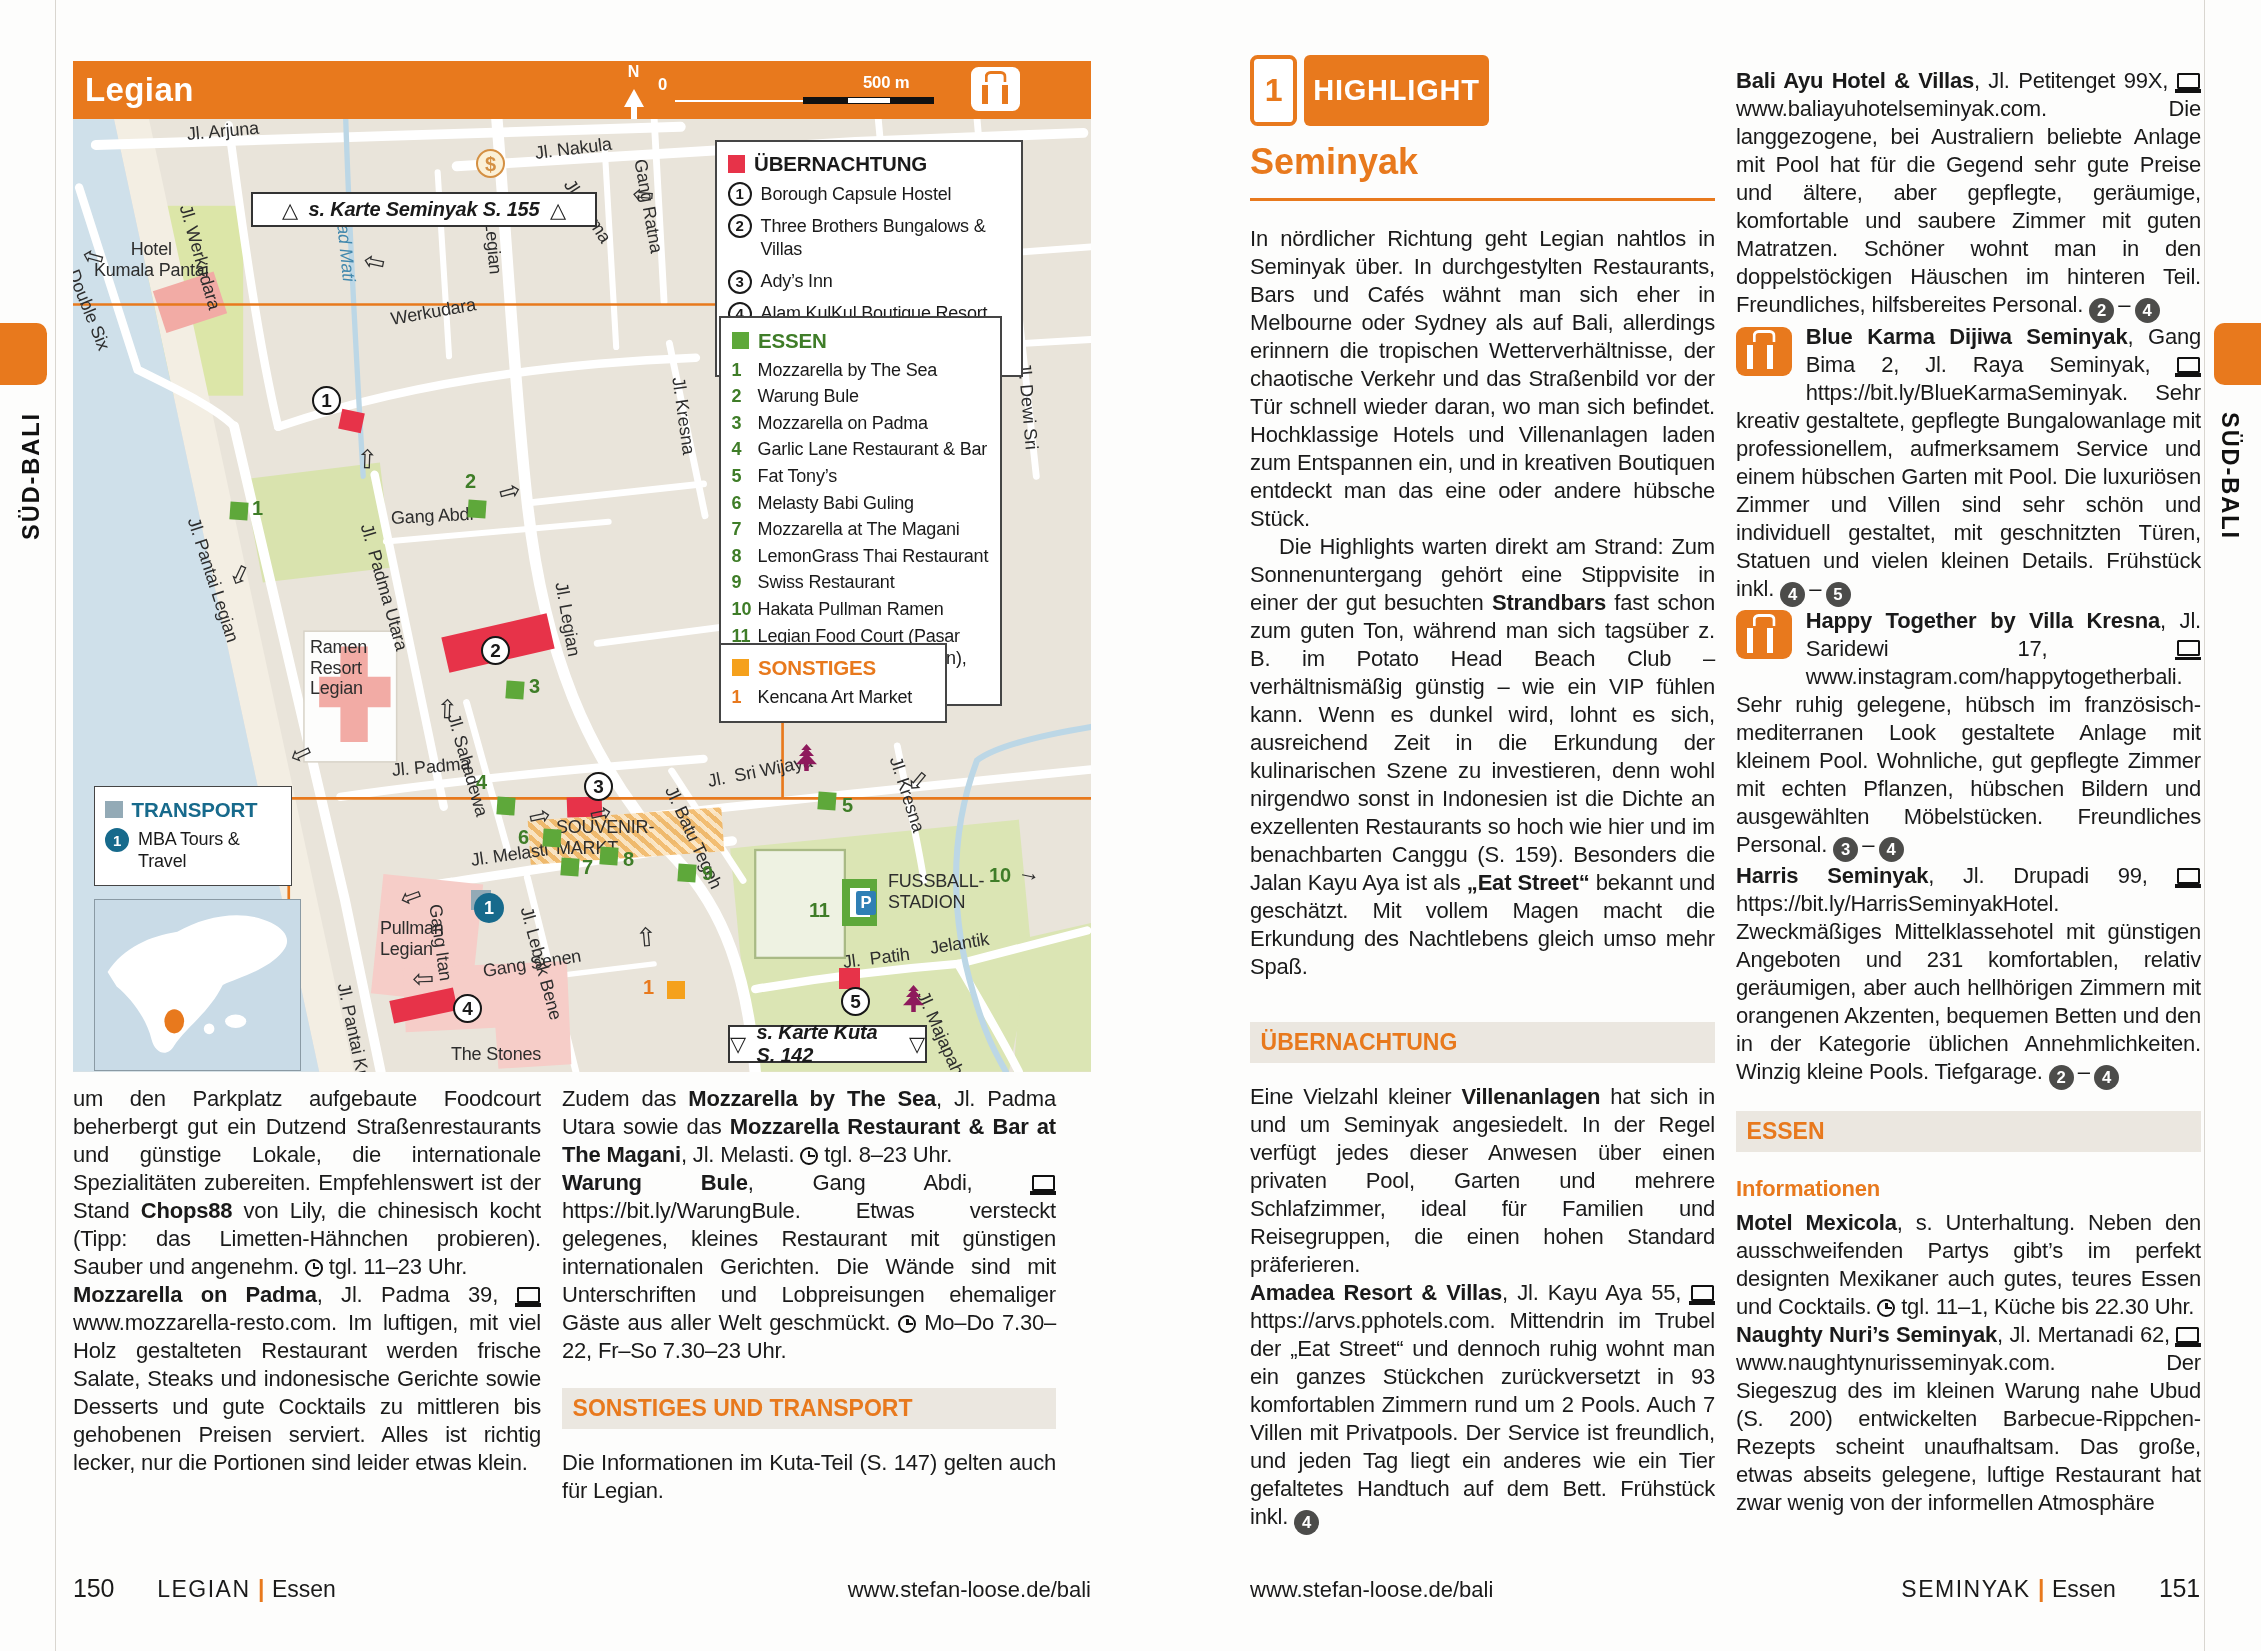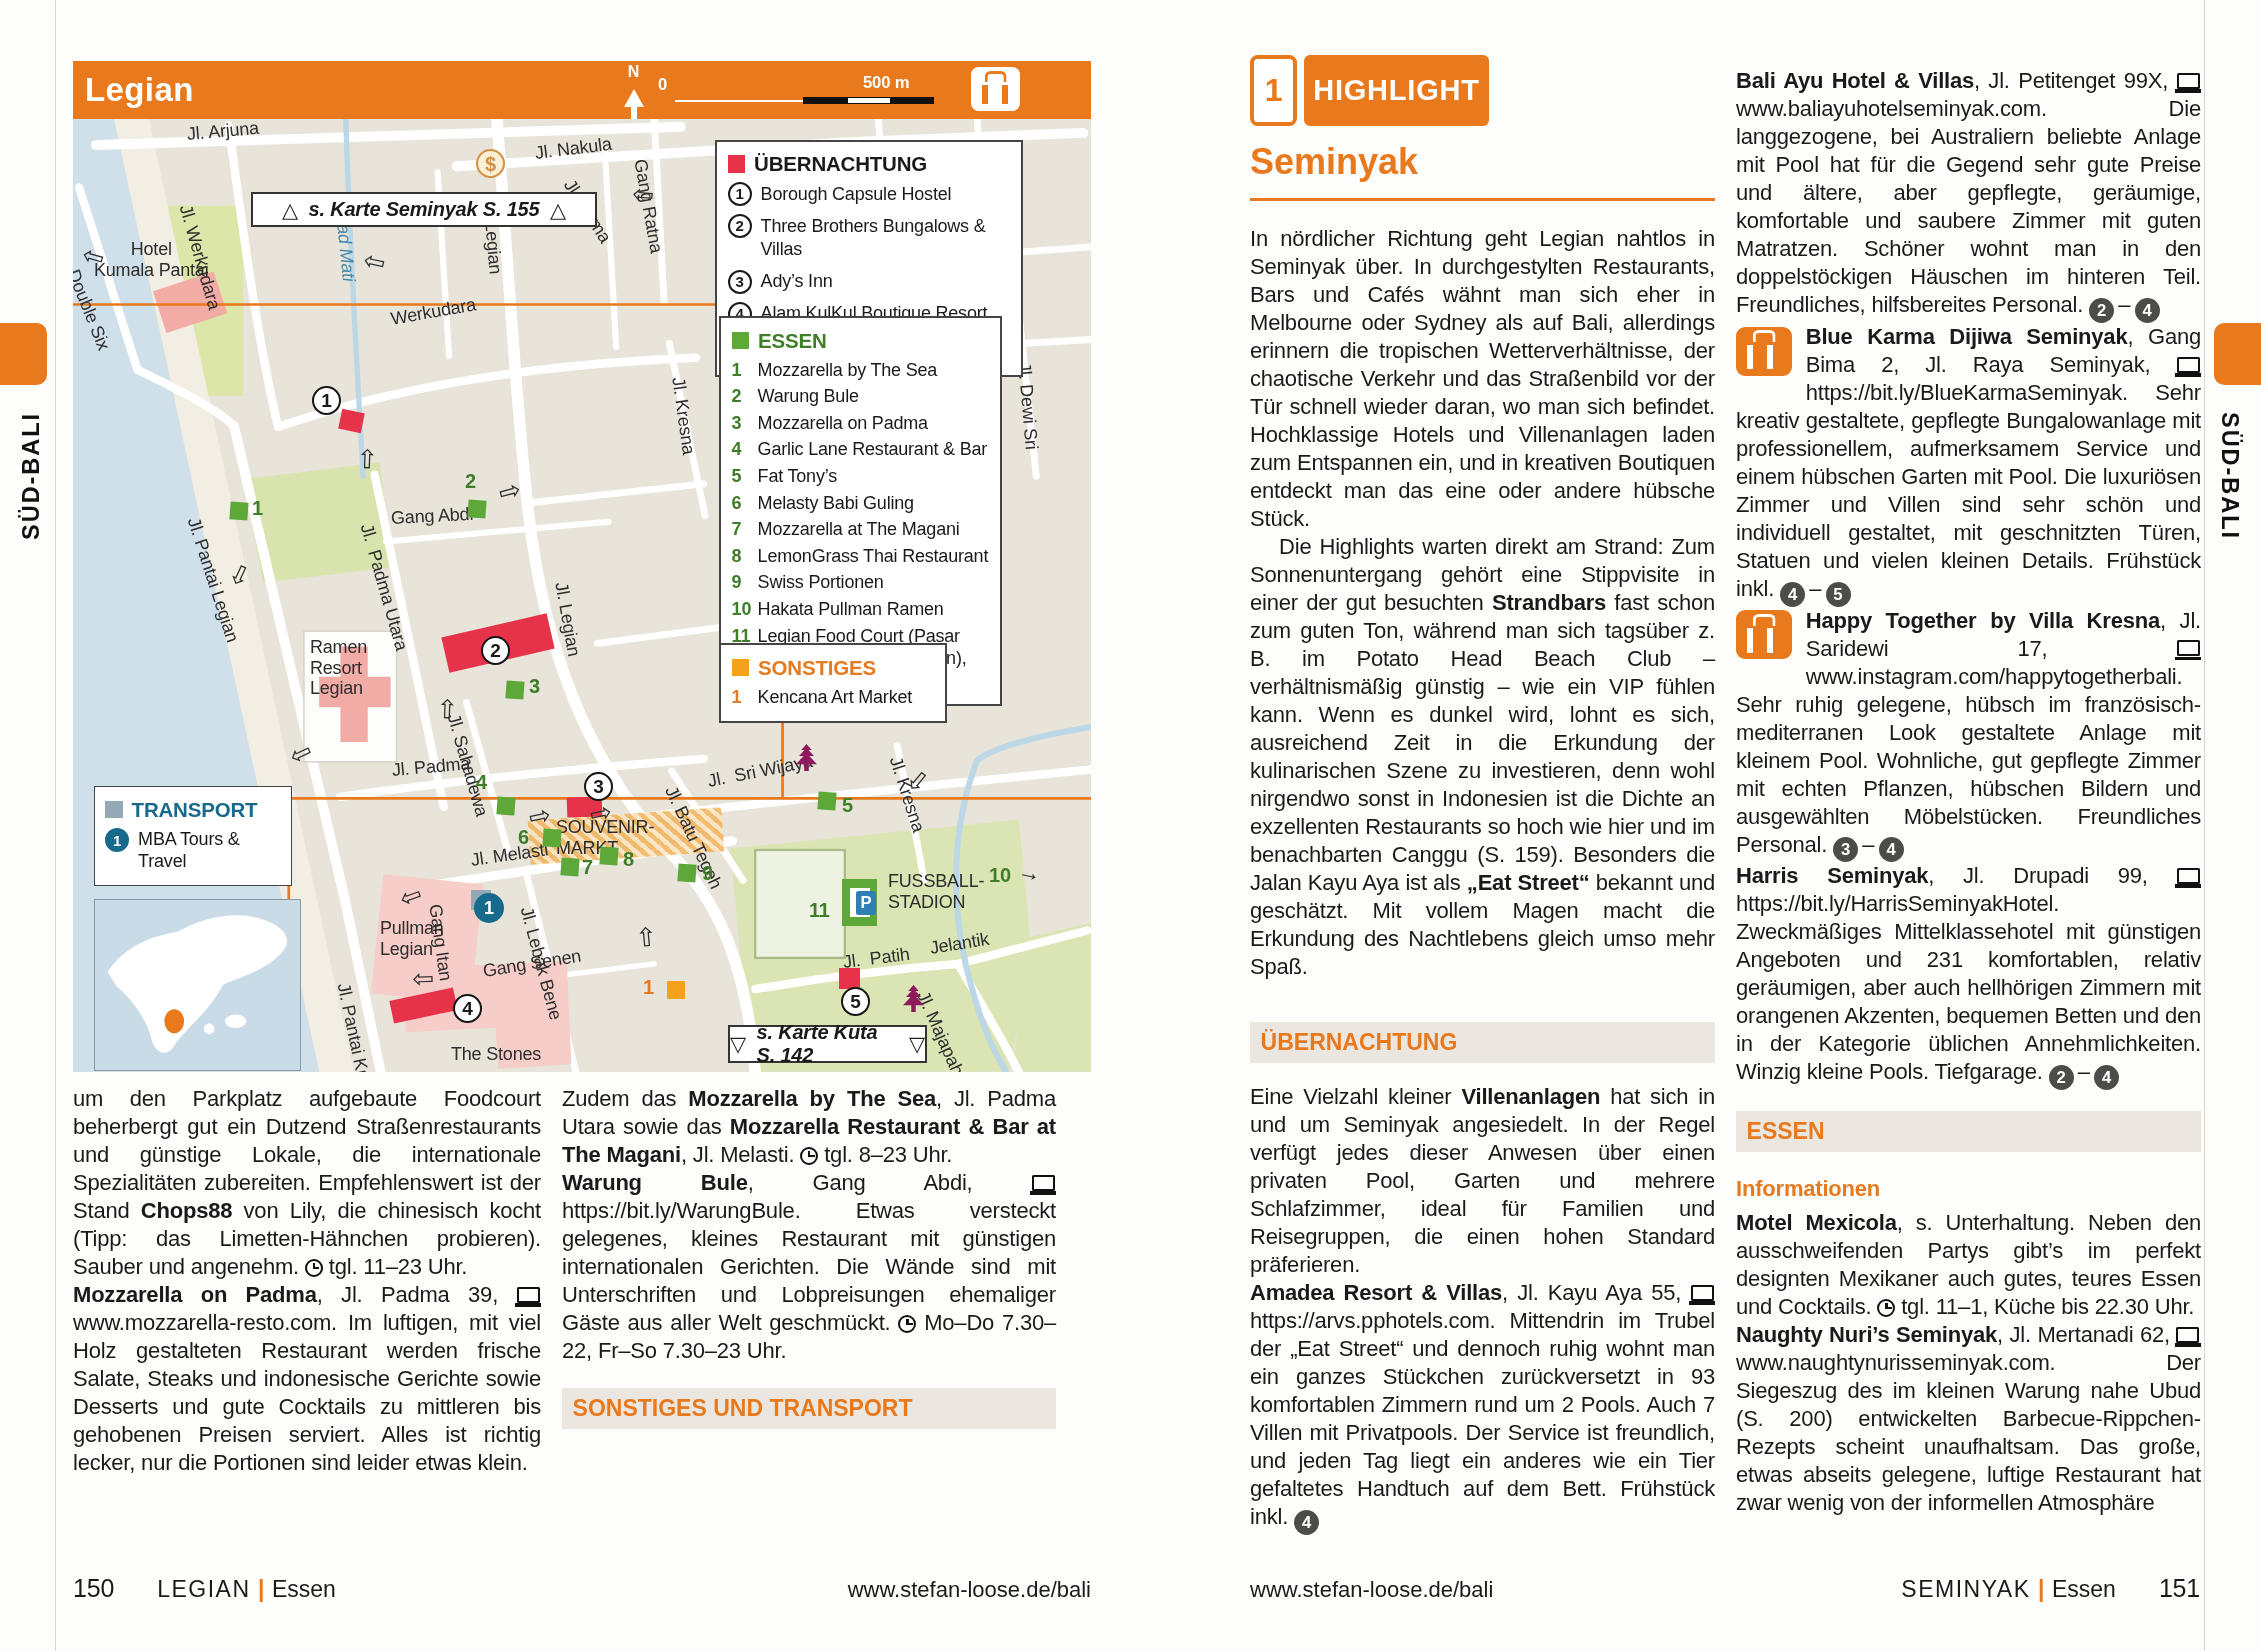--- a/index.html
+++ b/index.html
@@ -393,21 +393,21 @@
           <div class="lg-row">
             <span class="numn green">7</span>
             <span class="lg-txt">Mozzarella at The Magani</span>
           </div>
           <div class="lg-row">
             <span class="numn green">8</span>
             <span class="lg-txt">LemonGrass Thai Restaurant</span>
           </div>
           <div class="lg-row">
             <span class="numn green">9</span>
-            <span class="lg-txt">Swiss Portionen</span>
+            <span class="lg-txt">Swiss Restaurant</span>
           </div>
           <div class="lg-row">
             <span class="numn green">10</span>
             <span class="lg-txt">Hakata Pullman Ramen</span>
           </div>
           <div class="lg-row">
             <span class="numn green">11</span>
             <span class="lg-txt">Legian Food Court (Pasar Kuliner Desa Adat Legian), Chops88</span>
           </div>
         </div>
@@ -449,20 +449,21 @@
 </section>
 
 <div class="btxt" id="lp-col1" style="left:73px;top:1085px;width:468px">
   <p>um den Parkplatz aufgebaute Foodcourt beherbergt gut ein Dutzend Straßenrestaurants und günstige Lokale, die internationale Spezialitäten zubereiten. Empfehlenswert ist der Stand <b>Chops88</b> von Lily, die chinesisch kocht (Tipp: das Limetten-Hähnchen probieren). Sauber und angenehm. <span class="ic ic-clock"></span> tgl. 11–23 Uhr.</p>
   <p><b>Mozzarella on Padma</b>, Jl. Padma 39, <span class="ic ic-pc"></span> www.mozzarella-resto.com. Im luftigen, mit viel Holz gestalteten Restaurant werden frische Salate, Steaks und indonesische Gerichte sowie Desserts und gute Cocktails zu mittleren bis gehobenen Preisen serviert. Alles ist richtig lecker, nur die Portionen sind leider etwas klein.</p>
 </div>
 <div class="btxt" id="lp-col2" style="left:562px;top:1085px;width:494px">
   <p>Zudem das <b>Mozzarella by The Sea</b>, Jl. Padma Utara sowie das <b>Mozzarella Restaurant &amp; Bar at The Magani</b>, Jl. Melasti. <span class="ic ic-clock"></span> tgl. 8–23 Uhr.</p>
   <p><b>Warung Bule</b>, Gang Abdi, <span class="ic ic-pc"></span> https://bit.ly/WarungBule. Etwas versteckt gelegenes, kleines Restaurant mit günstigen internationalen Gerichten. Die Wände sind mit Unterschriften und Lobpreisungen ehemaliger Gäste aus aller Welt geschmückt. <span class="ic ic-clock"></span> Mo–Do 7.30–22, Fr–So 7.30–23 Uhr.</p>
   <div class="gbar" style="margin-top:23px">SONSTIGES UND TRANSPORT</div>
+  <p style="margin-top:20px">Die Informationen im Kuta-Teil (S. 147) gelten auch für Legian.</p>
 </div>
 <div class="foot" id="f-left" style="left:73px;width:1018px">
   <span class="fp">150</span>
   <span style="margin-right:auto;margin-left:43px">
     <span class="fc">LEGIAN</span><span class="sep">|</span><span class="fsec">Essen</span>
   </span>
   <span class="furl">www.stefan-loose.de/bali</span>
 </div>
 
 <div id="hl-num"><span>1</span></div>

